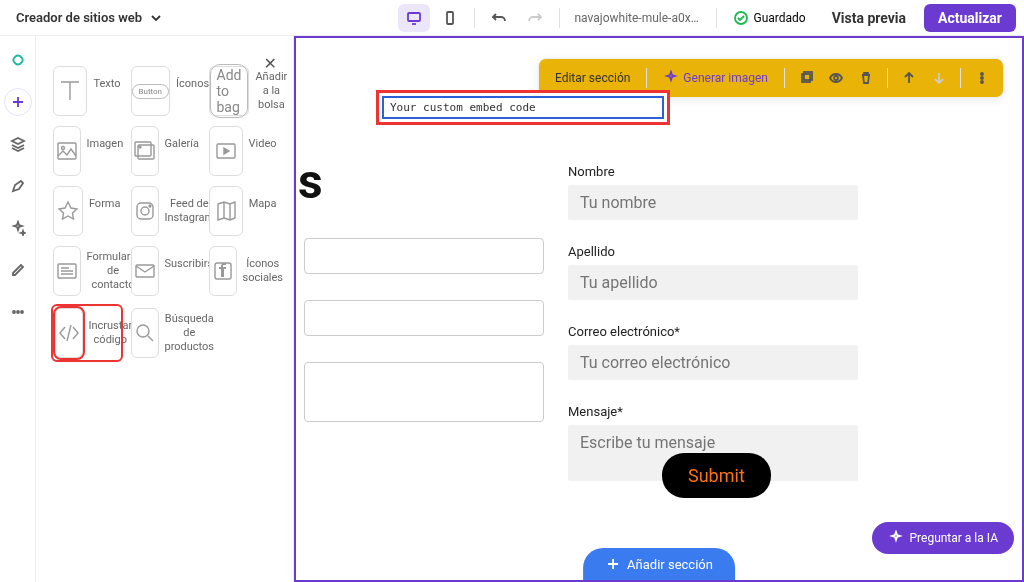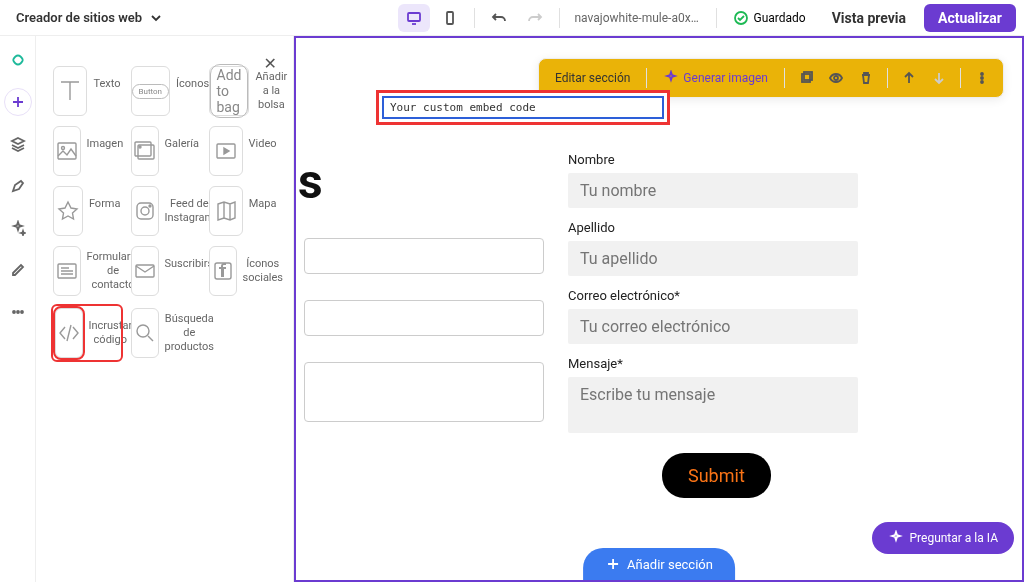--- a/index.html
+++ b/index.html
@@ -37,21 +37,21 @@
 .sec-toolbar .tbtn.gen{color:#6b3bd1}
 .sec-toolbar .ticon{width:26px;height:26px;display:flex;align-items:center;justify-content:center;cursor:pointer;color:#555}
 .sec-toolbar .ticon.disabled{color:#ccc}
 .embed-box{position:absolute;top:52px;left:80px;width:294px;border:3px solid #e33;padding:3px;background:#fff}
 .embed-inner{border:2px solid #2d5fd8;padding:3px 6px;font-family:monospace;font-size:11px;color:#333;background:#fff}
 .bigS{position:absolute;top:115px;left:2px;font-size:48px;font-weight:700;color:#111}
 .form-left{position:absolute;left:8px;top:200px;display:flex;flex-direction:column;gap:26px}
 .form-left .fld{width:240px;height:36px;border:1px solid #ccc;border-radius:4px;background:#fff}
 .form-left .fld.ta{height:60px}
 .form-right{position:absolute;left:272px;top:108px;width:290px;display:flex;flex-direction:column;gap:6px}
-.form-right label{font-size:13px;color:#222;margin-top:6px}
+.form-right label{font-size:13px;color:#222;margin-top:18px}
 .form-right input,.form-right textarea{width:100%;border:none;background:#f1f1f1;padding:8px 12px;font-size:16px;border-radius:2px;color:#404040;font-family:inherit}
 .form-right textarea{height:56px;resize:none}
 .submit{position:absolute;left:366px;top:415px;background:#000;color:#f97316;border:none;border-radius:22px;padding:12px 26px;font-size:18px;cursor:pointer}
 .add-sec{position:absolute;left:50%;bottom:0;transform:translateX(-50%);background:#3b7bf0;color:#fff;border:none;border-radius:20px 20px 0 0;padding:8px 22px;font-size:13px;cursor:pointer;display:flex;align-items:center;gap:6px;z-index:5}
 .ask-ai{position:absolute;right:10px;bottom:28px;background:#6b3bd1;color:#fff;border:none;border-radius:20px;padding:8px 16px;font-size:12px;cursor:pointer;display:flex;align-items:center;gap:6px;z-index:5}
 svg{width:16px;height:16px;stroke:currentColor;fill:none;stroke-width:1.8}
 .tile svg{width:26px;height:26px;stroke-width:1.4}
 </style>
 </head>
 <body>

